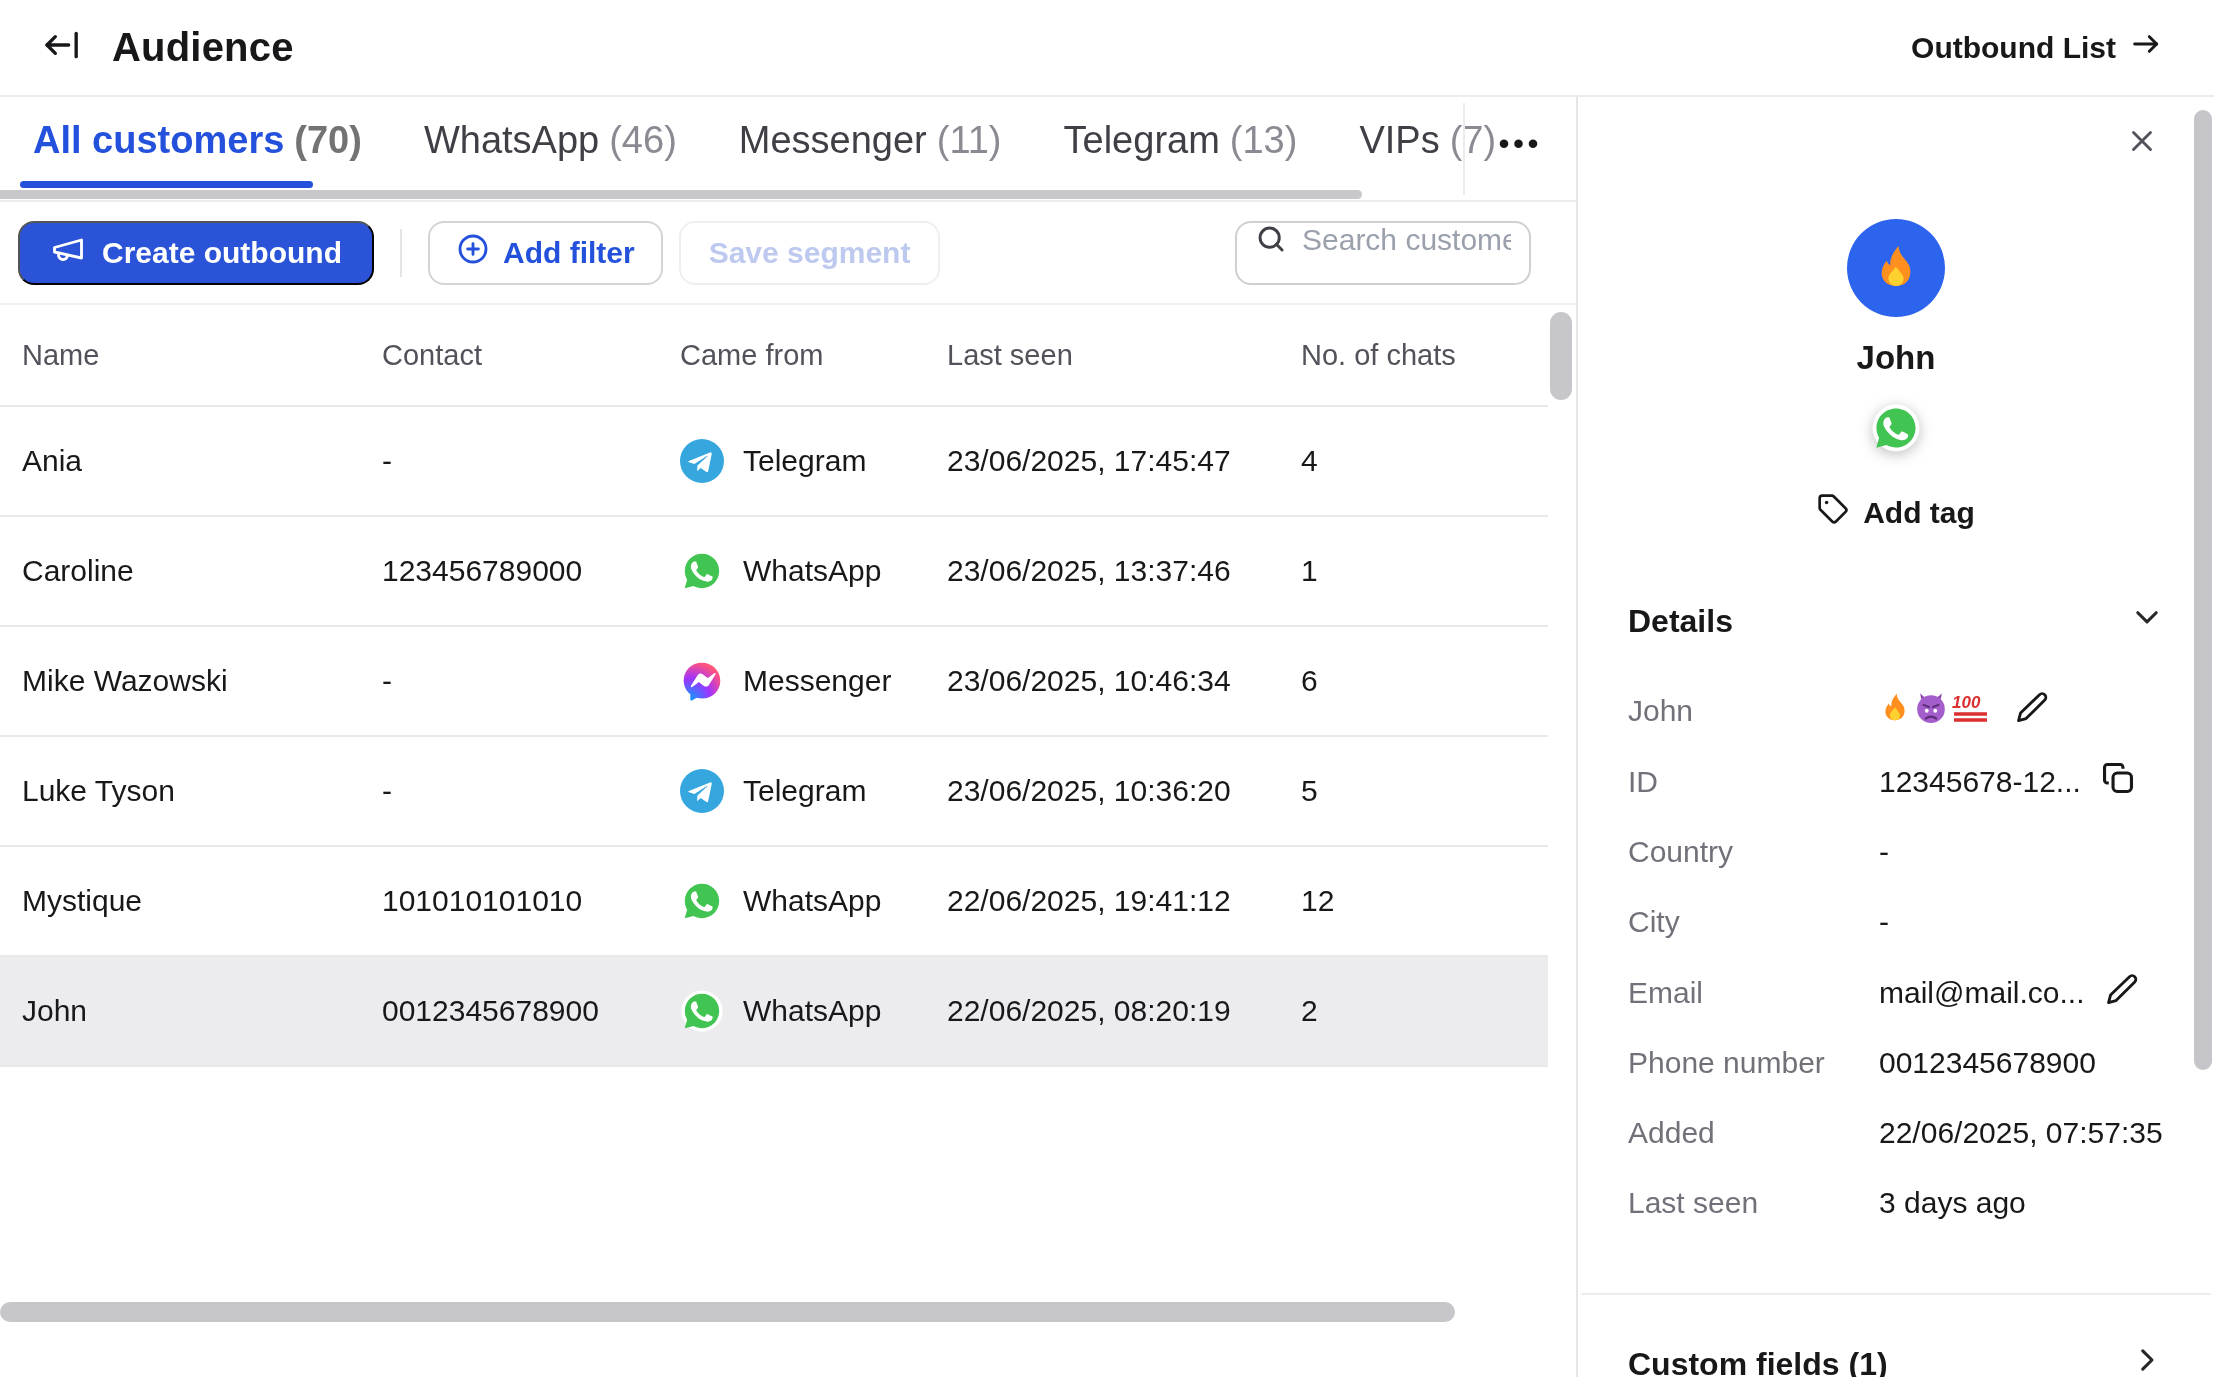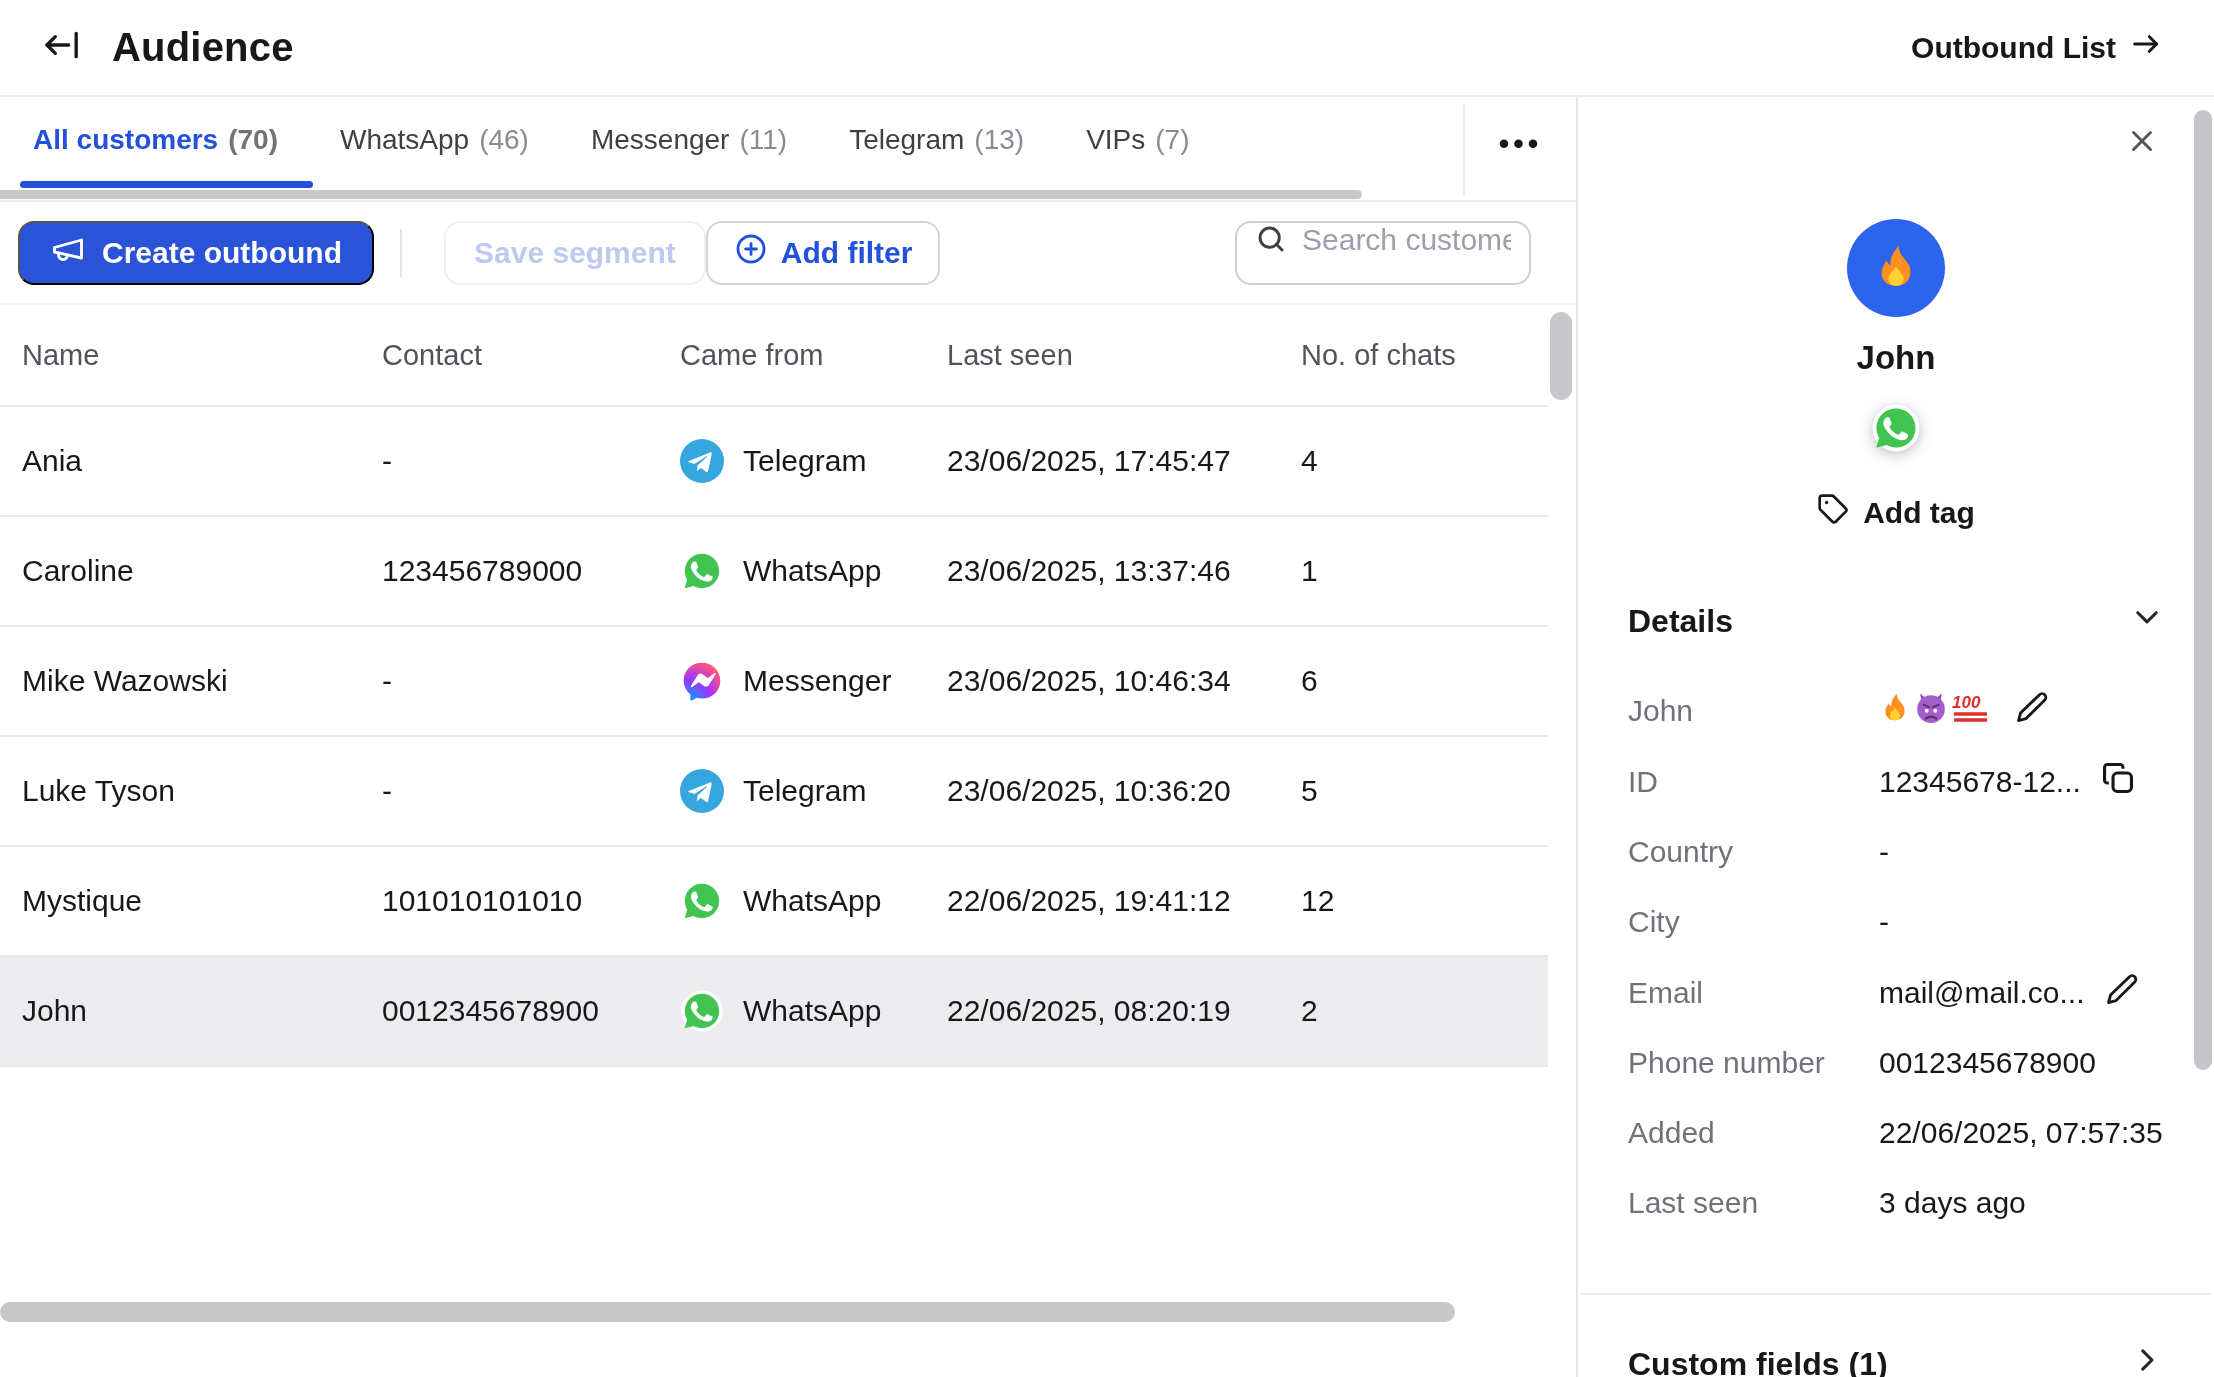--- a/index.html
+++ b/index.html
@@ -16,21 +16,21 @@
   .page-title { font-size:40px; font-weight:700; letter-spacing:.2px; }
   .outbound-link { display:flex; align-items:center; gap:14px; font-size:30px; font-weight:700; cursor:pointer; }
 
   
   .left-area { position:absolute; left:0; top:97px; width:1578px; height:1280px;
                border-right:2px solid #e6e6e9; background:#fff; }
 
   
   .tabbar { position:relative; height:105px; border-bottom:2px solid #ececef; }
   .tabs { display:flex; align-items:center; height:86px; padding-left:33px; gap:62px; }
-  .tab { display:flex; gap:10px; font-size:28px; color:#3f3f46; font-weight:500; cursor:pointer; white-space:nowrap;text-align:center; }
+  .tab { display:flex; gap:10px; font-size:38px; color:#3f3f46; font-weight:500; cursor:pointer; white-space:nowrap;text-align:center; }
   .tab .count { color:#8a8a93; }
   .tab.active { color:#2451dc; font-weight:600; }
   .tab.active .count { color:#737373; }
   .tab-underline { position:absolute; left:20px; top:84px; width:293px; height:7px; border-radius:4px; background:#2451dc; }
   .tabs-scrollbar { position:absolute; left:0; top:93px; width:1362px; height:9px; background:#c8c8cc; border-radius:0 5px 5px 0; }
   .more-btn { position:absolute; right:0; top:6px; width:113px; height:92px; border-left:2px solid #ececee;
               display:flex; align-items:center; justify-content:center; cursor:pointer; }
   .more-dots { font-size:30px; font-weight:700; letter-spacing:4px; color:#18181b; line-height:0; padding-bottom:10px; }
 
   
@@ -147,31 +147,31 @@
       <button class="btn btn-primary">
         <span>
           <svg width="36" height="36" viewBox="0 0 24 24" fill="none" stroke="#fff" stroke-width="1.9" stroke-linecap="round" stroke-linejoin="round">
               <path d="m3 11 18-5v12L3 14v-3z"></path>
               <path d="M11.6 16.8a3 3 0 1 1-5.8-1.6"></path>
             </svg>
         </span>
         <span>Create outbound</span>
       </button>
       <div class="vdivider"></div>
-      <button class="btn btn-disabled" aria-disabled="true">
-        <span>Save segment</span>
-      </button>
       <button class="btn btn-outline">
         <span>
           <svg width="34" height="34" viewBox="0 0 24 24" fill="none" stroke="#2451dc" stroke-width="2" stroke-linecap="round">
               <circle cx="12" cy="12" r="9.2"></circle>
               <path d="M12 8.2v7.6M8.2 12h7.6"></path>
             </svg>
         </span>
         <span>Add filter</span>
+      </button>
+      <button class="btn btn-disabled" aria-disabled="true">
+        <span>Save segment</span>
       </button>
       <div class="searchbox">
         <span>
           <svg width="32" height="32" viewBox="0 0 24 24" fill="none" stroke="#3f3f46" stroke-width="2.2" stroke-linecap="round">
               <circle cx="11" cy="11" r="7.2"></circle>
               <path d="M20.3 20.3 16 16"></path>
             </svg>
         </span>
         <input type="text" placeholder="Search customers" style="">
       </div>

